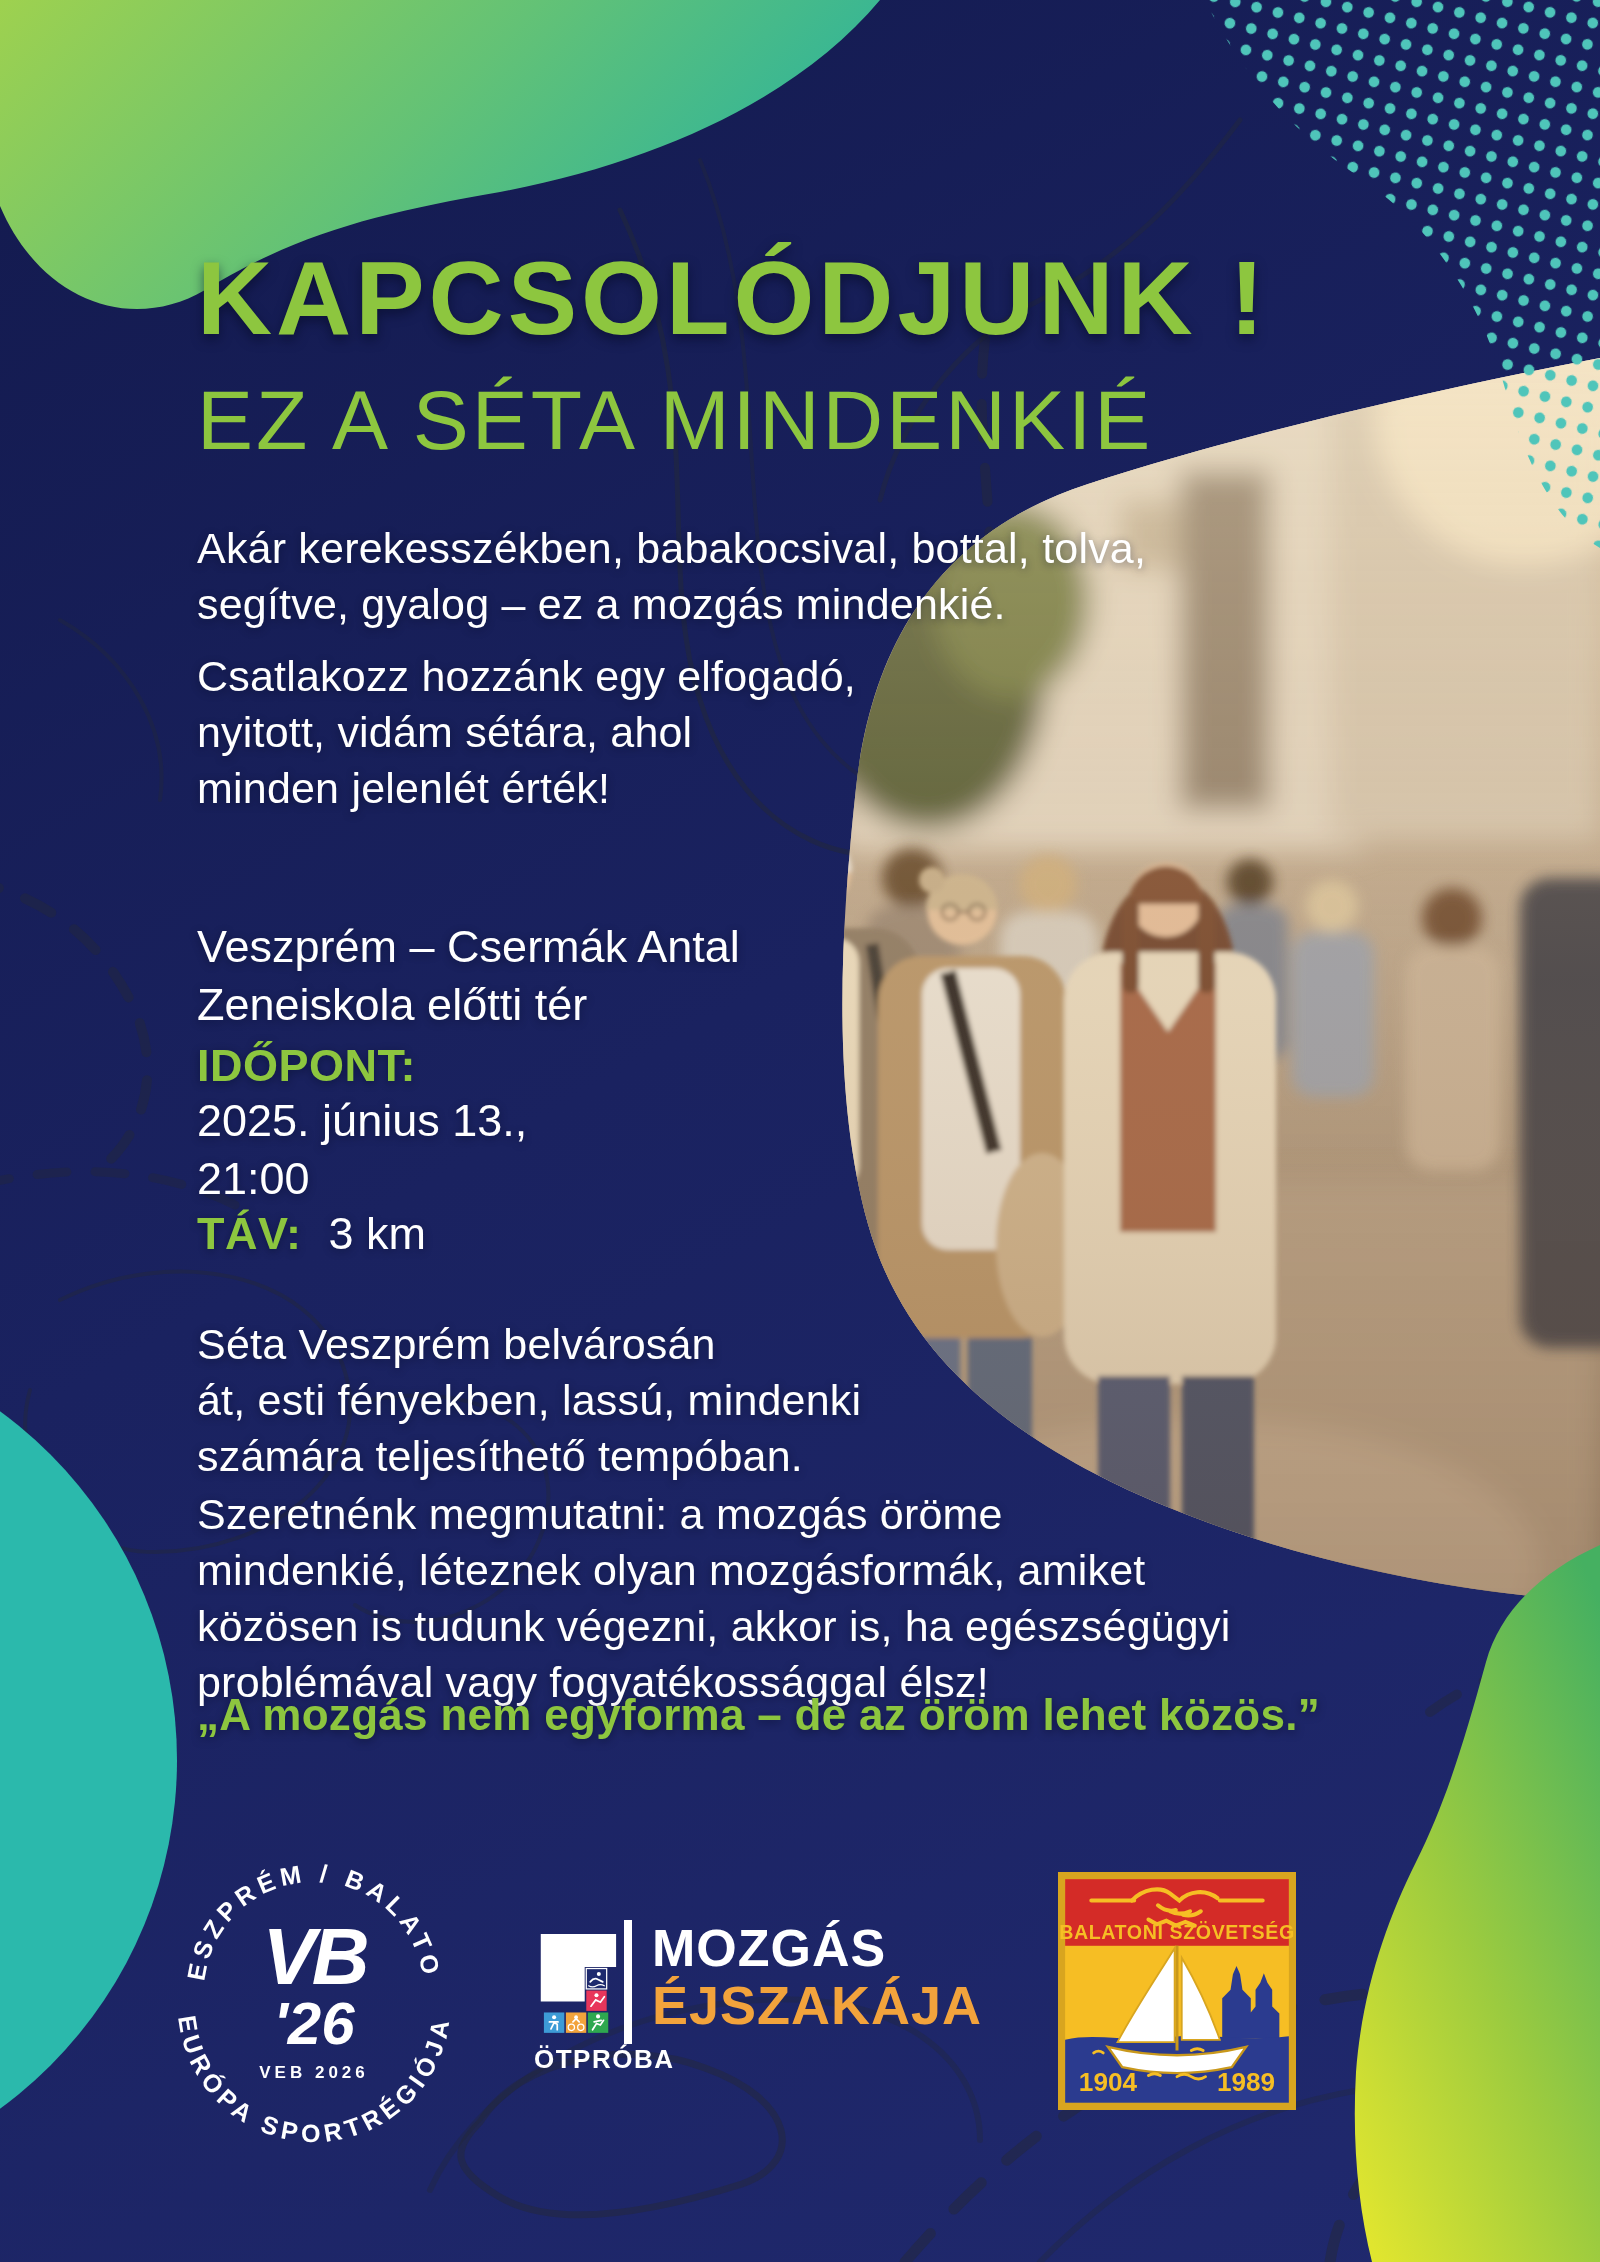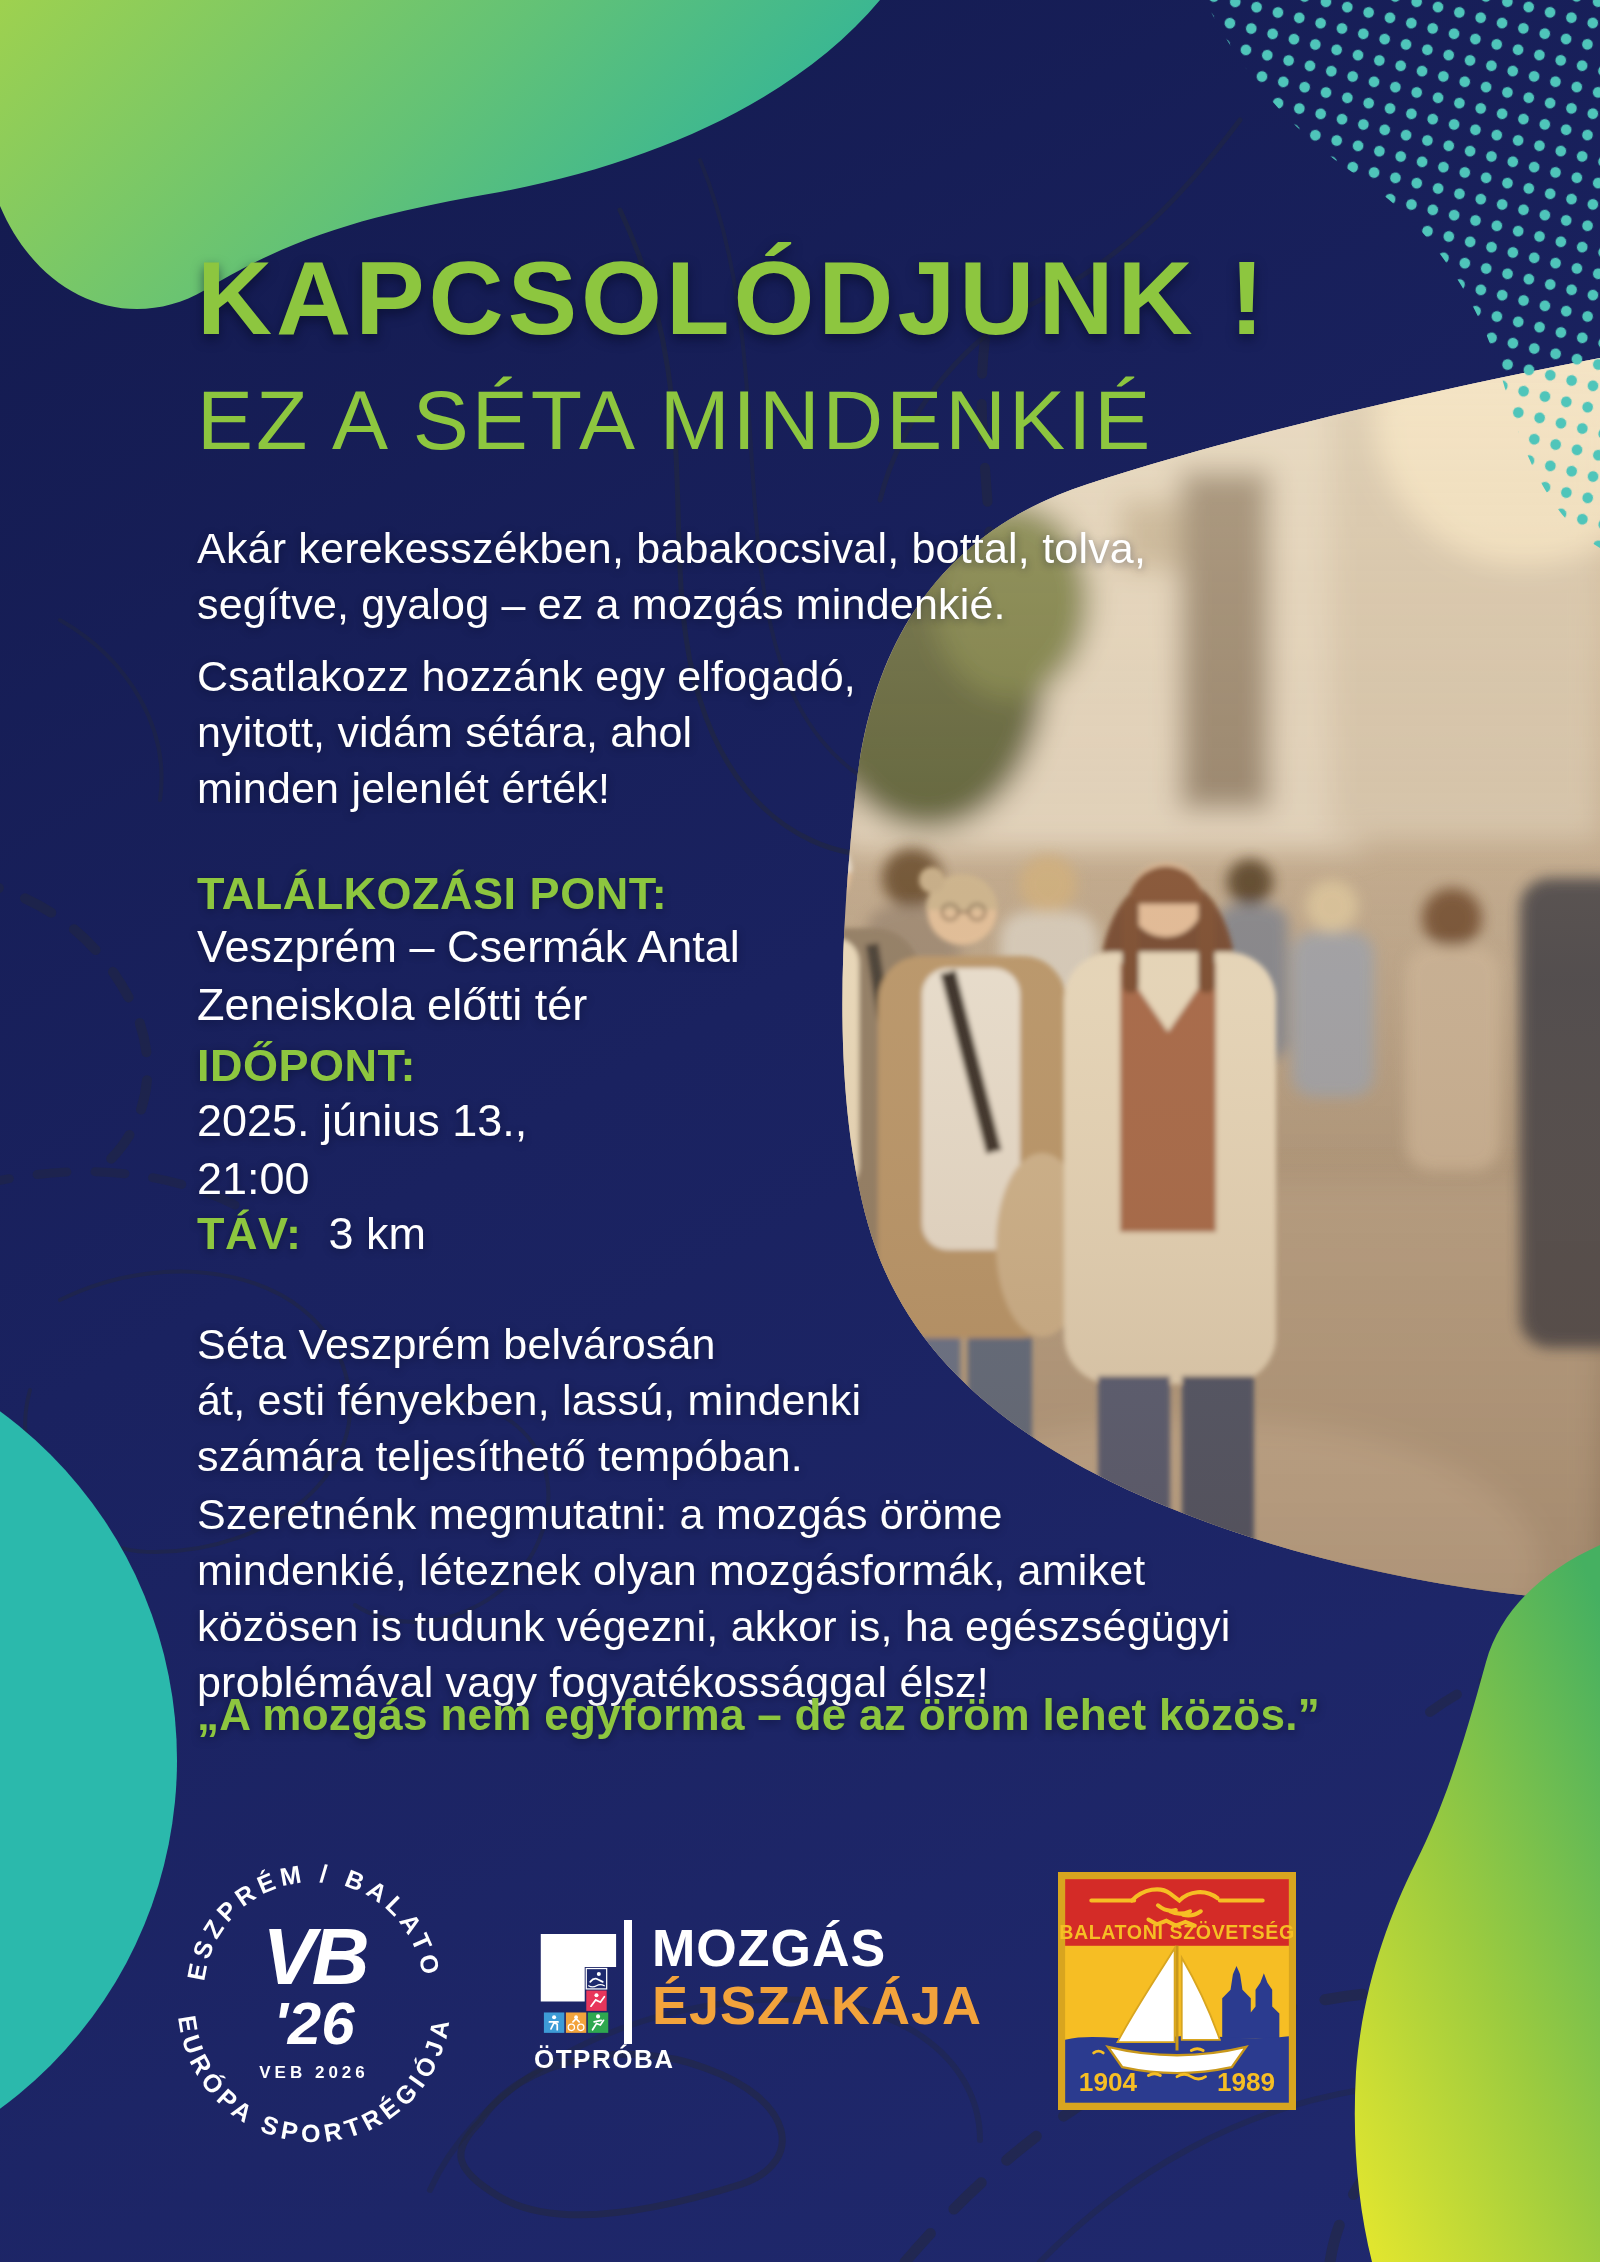--- a/index.html
+++ b/index.html
@@ -184,21 +184,20 @@
 
   <div class="txt title">KAPCSOLÓDJUNK !</div>
   <div class="txt body-text p1">Akár kerekesszékben, babakocsival, bottal, tolva,
 segítve, gyalog – ez a mozgás mindenkié.</div>
 
   <div class="txt subtitle">EZ A SÉTA MINDENKIÉ</div>
   <div class="txt body-text p2">Csatlakozz hozzánk egy elfogadó,
 nyitott, vidám sétára, ahol
 minden jelenlét érték!</div>
 
-  <div class="txt label ml">TALÁLKOZÁSI PONT:</div>
   <div class="txt value mv">Veszprém – Csermák Antal
 Zeneiskola előtti tér</div>
 
   <div class="txt label tl">IDŐPONT:</div>
   <div class="txt value tv">2025. június 13.,
 21:00</div>
 
   <div class="txt dist">
     <span class="label">TÁV:</span>
     <span class="value">3 km</span>

